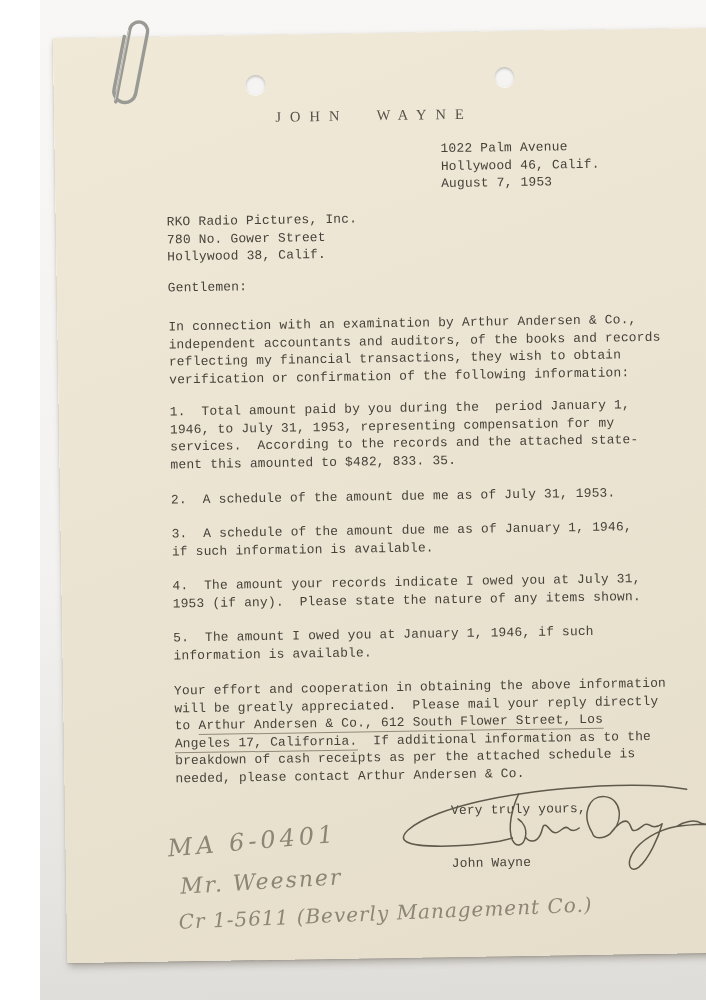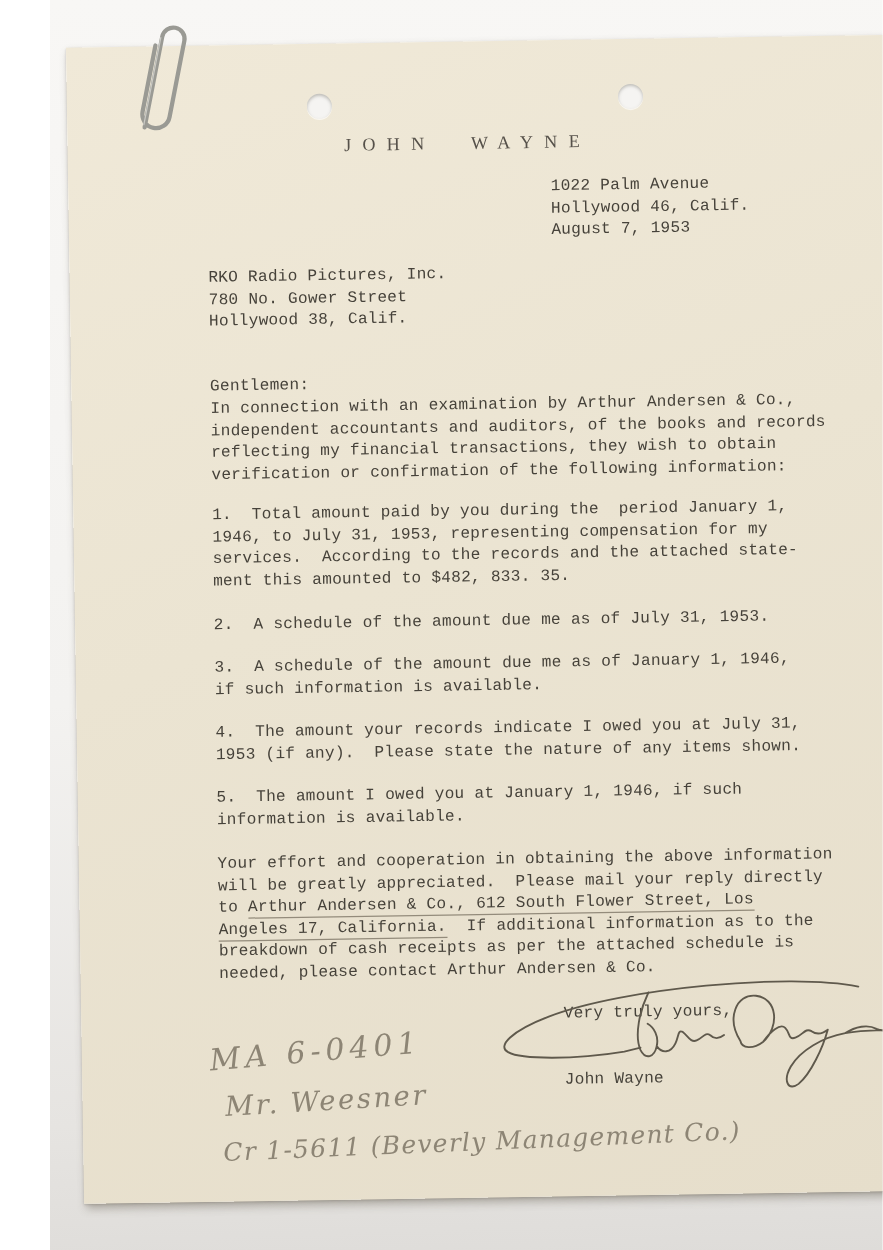--- a/index.html
+++ b/index.html
@@ -26,21 +26,21 @@
   .type { color:#46423a; font-size:12.9px; line-height:17.5px; letter-spacing:0.2px; }
   .tl { white-space:pre; }
   .abs { position:absolute; }
   #letterhead {
     position:absolute; left:0; top:74px; width:640px; text-align:center;
     font-family:"Liberation Serif", serif; font-size:14.5px; color:#56514a;
     letter-spacing:9px; word-spacing:16px; white-space:pre;
   }
   #sender-block    { left:386px; top:108px; }
   #recipient-block { left:111px; top:177px; }
-  #salutation      { left:111px; top:264px; }
+  #salutation      { left:111px; top:243px; }
   #paragraph-1     { left:111px; top:282px; }
   #list-item-1     { left:111px; top:367px; }
   #list-item-2     { left:111px; top:455px; }
   #list-item-3     { left:111px; top:489px; }
   #list-item-4     { left:111px; top:541px; }
   #list-item-5     { left:111px; top:593px; }
   #closing-par     { left:111px; top:646px; }
   #valediction     { left:386px; top:770px; }
   #typed-name      { left:386px; top:823px; }
   .pencil-underline {

